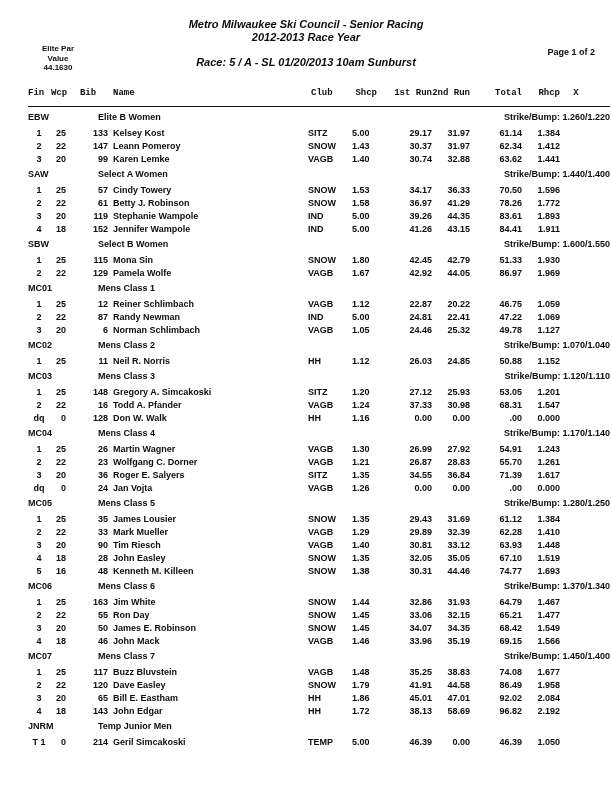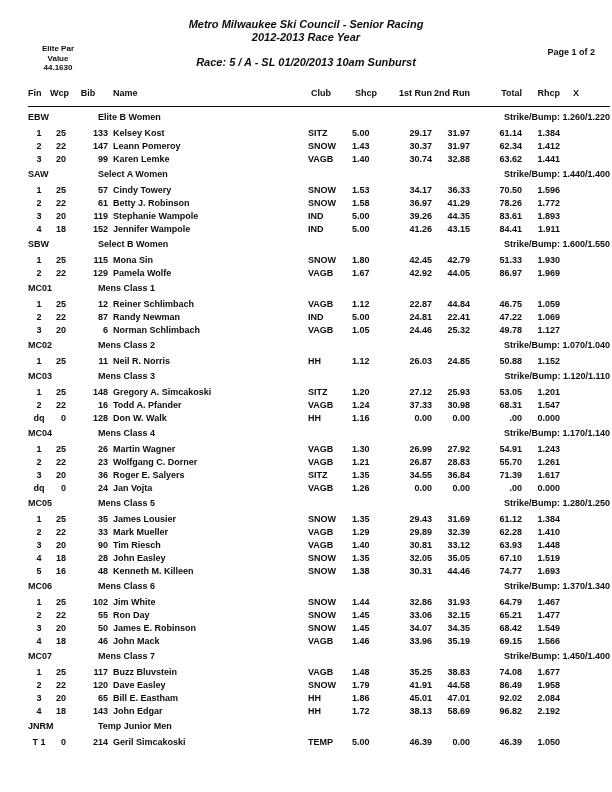--- a/index.html
+++ b/index.html
@@ -23,21 +23,21 @@
                 font-size:8px; line-height:9.5px; }
   .page-num   { position:absolute; top:47px; right:17px; font-size:9px; }
   
   .tbl { position:absolute; top:88px; left:28px; width:582px; }
   .grid-row {
     display:grid;
     grid-template-columns:22px 18px 40px 200px 44px 25px 55px 38px 52px 40px 28px;
     align-items:end;
     font-size:9px;
   }
-  .hdr-row { height:15px; border-bottom:1.6px solid var(--ink); padding-bottom:18px; }
+  .hdr-row { height:15px; border-bottom:1.6px solid var(--ink); padding-bottom:18px;font-family:Liberation Mono, monospace; }
   .hdr-row .c { white-space:nowrap; }
   
   .h-fin{text-align:left;} .h-wcp{text-align:center;} .h-bib{text-align:center;}
   .h-name{text-align:left; padding-left:5px;} .h-club{text-align:left; padding-left:3px;}
   .h-shcp{text-align:right;} .h-run1{text-align:right;} .h-run2{text-align:right;}
   .h-total{text-align:right;} .h-rhcp{text-align:right; padding-right:2px;} .h-x{text-align:center;}
   
   .d-fin{text-align:center;} .d-wcp{text-align:right; padding-right:2px;}
   .d-bib{text-align:right;} .d-name{text-align:left; padding-left:5px; white-space:nowrap; overflow:hidden;}
   .d-club{text-align:left; padding-left:0;} .d-shcp{text-align:left;}
@@ -245,21 +245,21 @@
     </div>
     <div>
   <div class="grid-row data-row">
     <div class="d-fin">1</div>
     <div class="d-wcp">25</div>
     <div class="d-bib">12</div>
     <div class="d-name">Reiner Schlimbach</div>
     <div class="d-club">VAGB</div>
     <div class="d-shcp">1.12</div>
     <div class="d-run1">22.87</div>
-    <div class="d-run2">44.84</div>
+    <div class="d-run2">20.22</div>
     <div class="d-total">46.75</div>
     <div class="d-rhcp">1.059</div>
     <div class="d-x"></div>
   </div>
 
   <div class="grid-row data-row">
     <div class="d-fin">2</div>
     <div class="d-wcp">22</div>
     <div class="d-bib">87</div>
     <div class="d-name">Randy Newman</div>
@@ -509,21 +509,21 @@
   <div>
     <div class="sec-head">
       <div class="sec-code">MC06</div>
       <div class="sec-label">Mens Class 6</div>
       <div class="sec-strike">Strike/Bump: 1.370/1.340</div>
     </div>
     <div>
   <div class="grid-row data-row">
     <div class="d-fin">1</div>
     <div class="d-wcp">25</div>
-    <div class="d-bib">102</div>
+    <div class="d-bib">163</div>
     <div class="d-name">Jim White</div>
     <div class="d-club">SNOW</div>
     <div class="d-shcp">1.44</div>
     <div class="d-run1">32.86</div>
     <div class="d-run2">31.93</div>
     <div class="d-total">64.79</div>
     <div class="d-rhcp">1.467</div>
     <div class="d-x"></div>
   </div>
 

